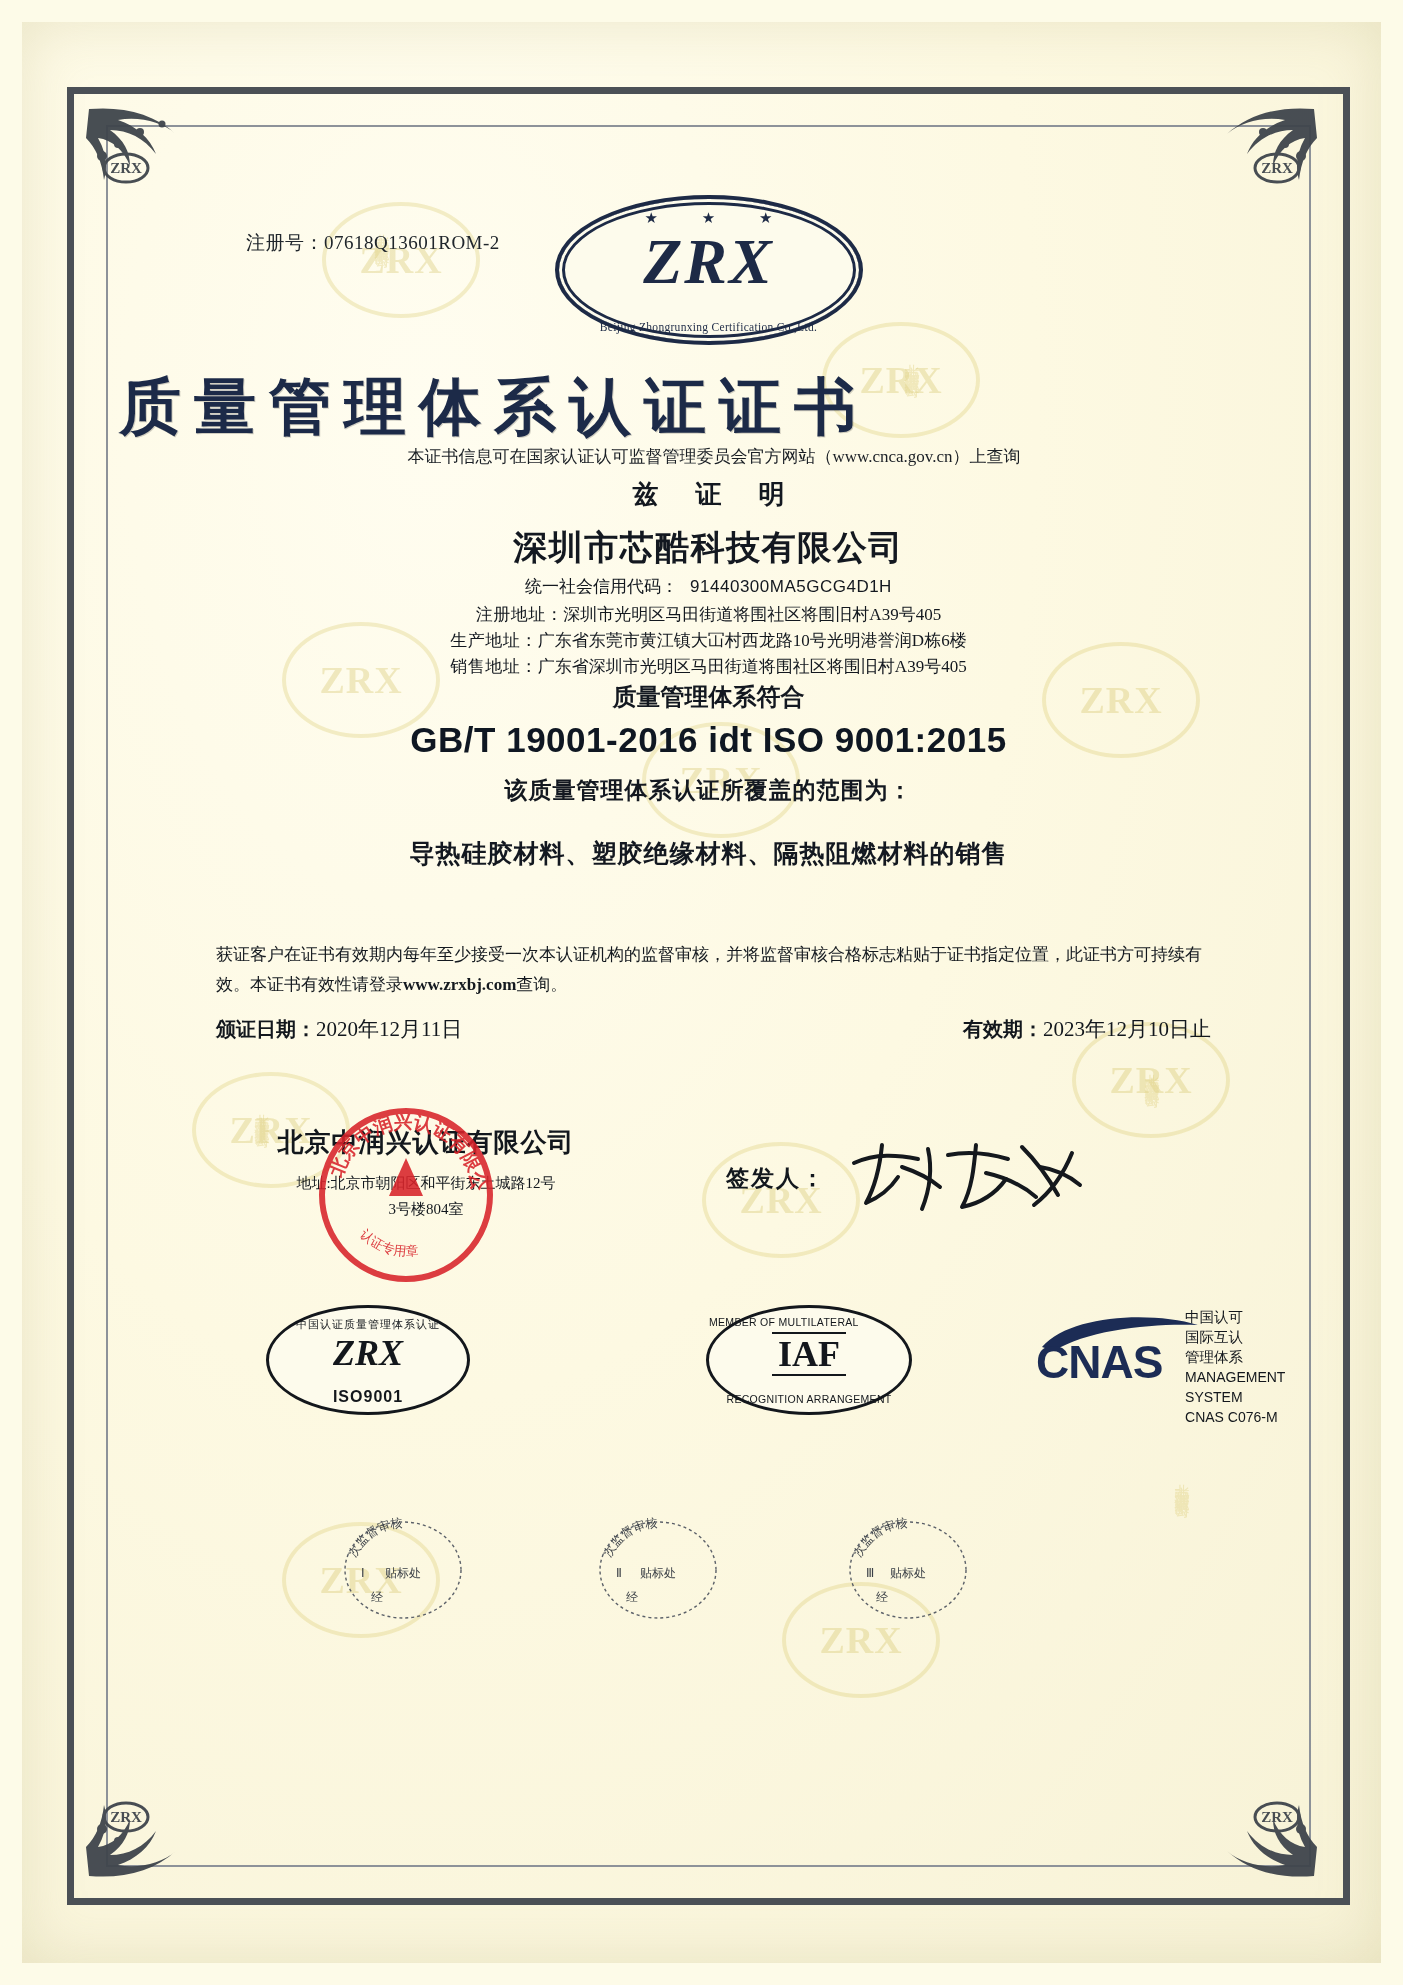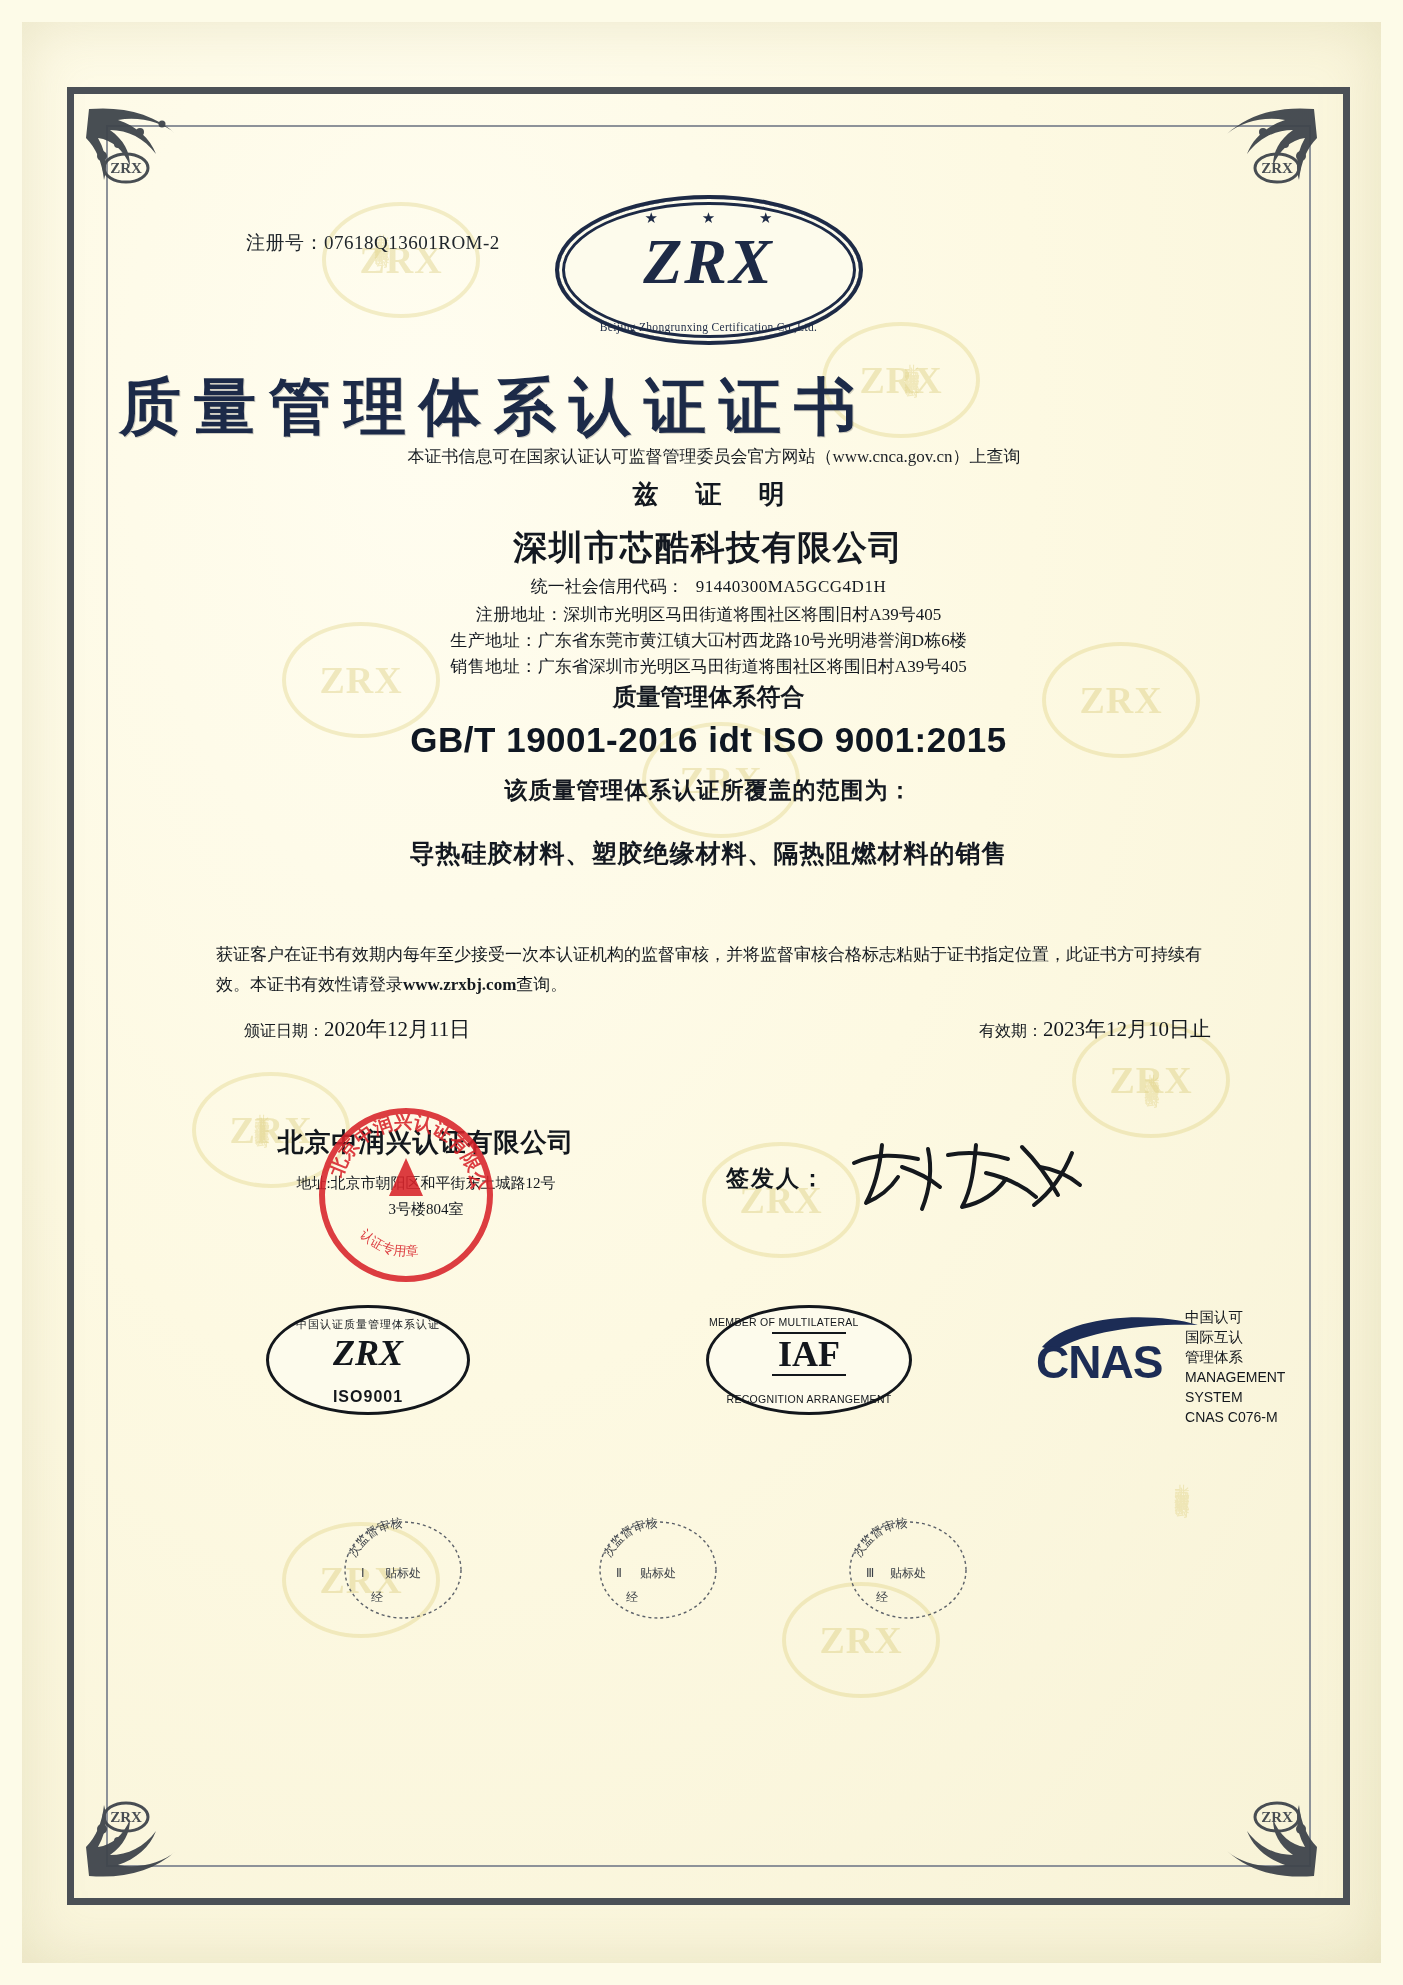--- a/index.html
+++ b/index.html
@@ -209,21 +209,21 @@
   .code-line {
     position: absolute;
     left: 0; right: 0;
     top: 450px;
     text-align: center;
     font-size: 17px;
     color: #13181f;
     font-family: "Liberation Serif", serif;
   }
   .code-line .val {
-    font-family: Liberation Serif, serif;
+    font-family: Liberation Sans, sans-serif;
     letter-spacing: .5px;
     margin-left: 12px;
   }
 
   .addr {
     position: absolute;
     left: 0; right: 0;
     text-align: center;
     font-size: 17px;
     color: #13181f;
@@ -296,21 +296,21 @@
   .dates {
     position: absolute;
     left: 110px; right: 100px;
     top: 890px;
     display: flex;
     justify-content: space-between;
     font-size: 21px;
     color: #12171d;
     font-family: "Liberation Serif", serif;
   }
-  .dates .dlabel { font-weight: normal; font-size: 16px; margin-left: 28px; }
+  .dates .dlabel { font-weight: bold; font-size: 20px; }
 
   .issuer-block {
     position: absolute;
     left: 110px;
     top: 1000px;
     width: 420px;
     text-align: center;
   }
   .issuer-name {
     font-size: 26px;

